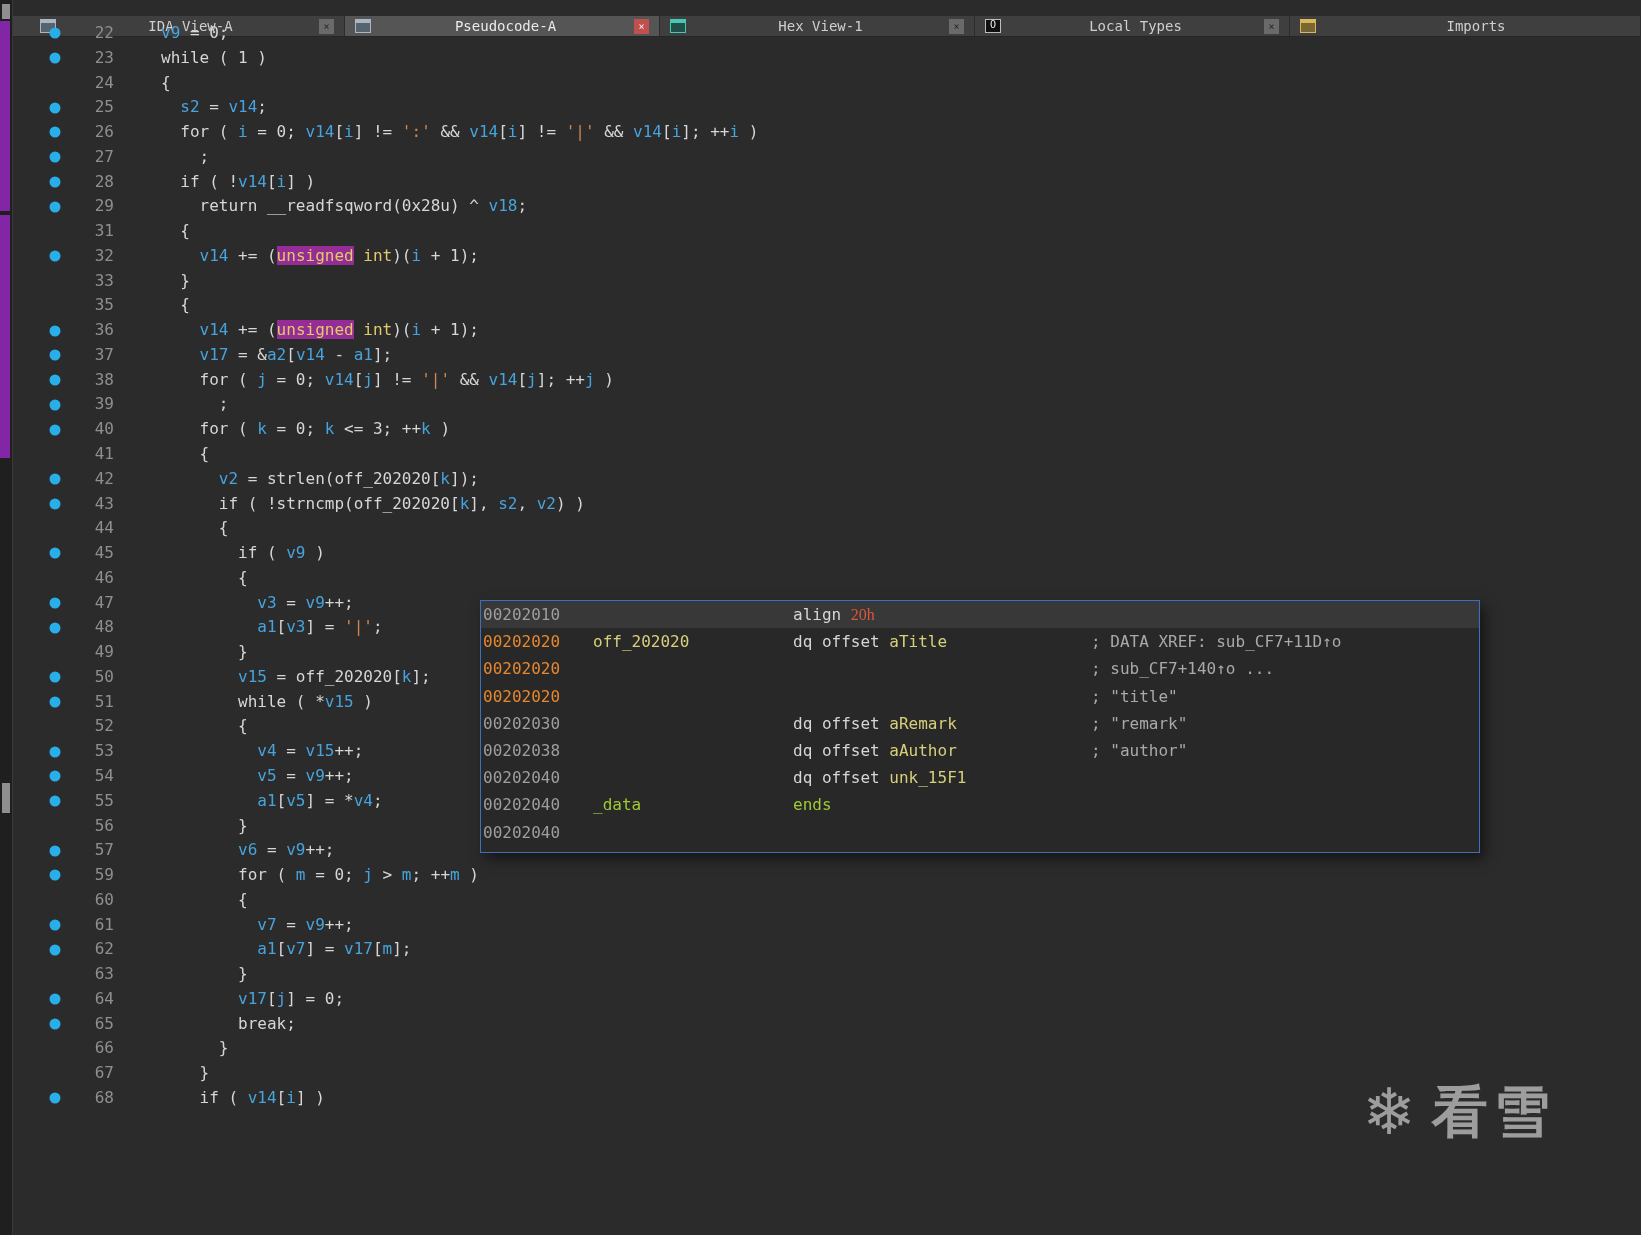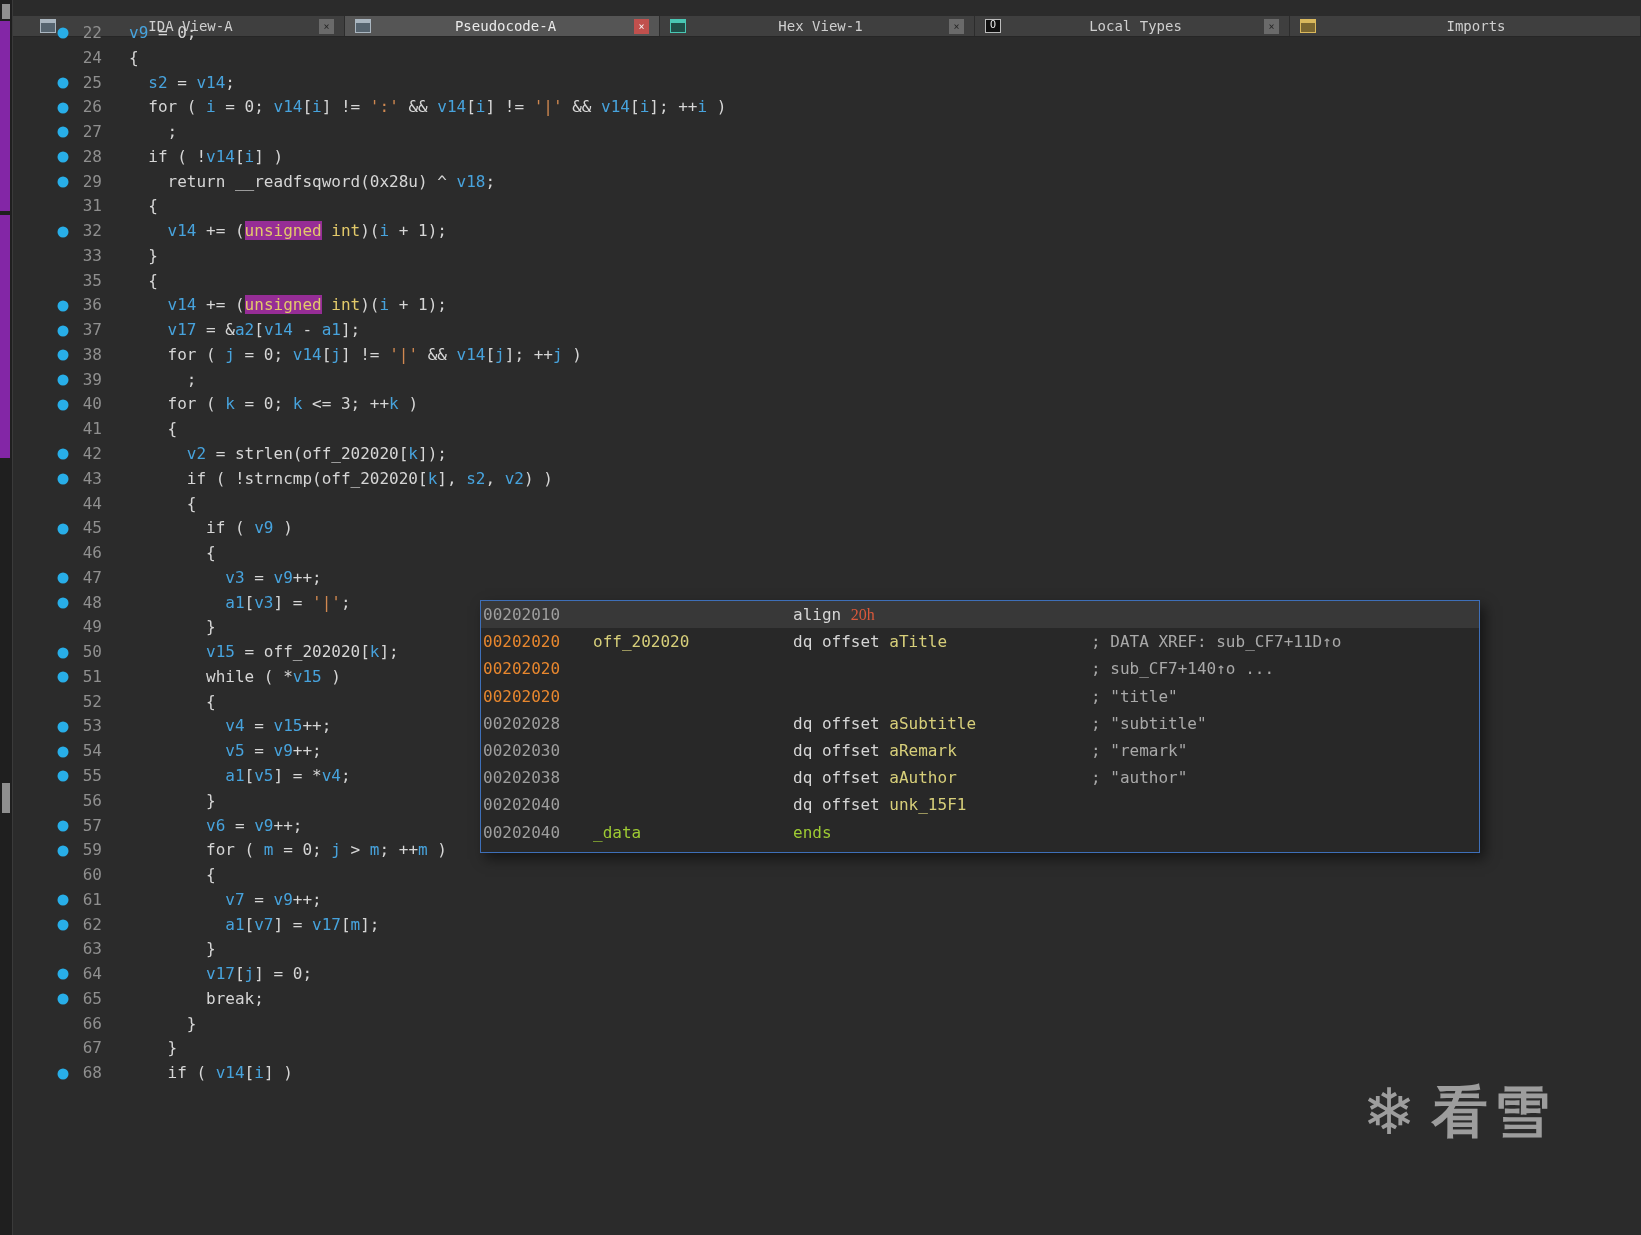--- a/index.html
+++ b/index.html
@@ -33,21 +33,21 @@
   
   .nav-strip{position:absolute;left:0;top:0;width:12px;height:100%;background:#1f1f1f;
     border-right:1px solid #3a3a3a;z-index:6;}
   .ns-thumb-top{position:absolute;left:2px;top:4px;width:8px;height:15px;background:var(--scroll-thumb);}
   .ns-purple1{position:absolute;left:0;top:21px;width:10px;height:190px;background:var(--nav-purple);}
   .ns-purple2{position:absolute;left:0;top:215px;width:10px;height:243px;background:var(--nav-purple);}
   .ns-thumb-mid{position:absolute;left:2px;top:783px;width:8px;height:30px;background:var(--scroll-thumb);}
 
   
   .code-area{position:absolute;left:0;top:21px;width:100%;font-size:16px;}
-  .cline{display:flex;height:24.77px;line-height:24.77px;padding-left:28px;white-space:pre;}
+  .cline{display:flex;height:24.77px;line-height:24.77px;padding-left:20px;white-space:pre;gap:20px;}
   .bpcell{width:40px;position:relative;flex:none;}
   .bpdot{position:absolute;left:35px;top:50%;transform:translate(-50%,-50%);
     width:11px;height:11px;border-radius:50%;background:var(--breakpoint);}
   .lnum{width:34px;text-align:right;color:var(--line-number);flex:none;}
   .ltext{padding-left:27px;color:var(--code-default);}
   .c-d{color:var(--code-default);}
   .c-v{color:var(--variable);}
   .c-s{color:var(--char-literal);}
   .c-t{color:var(--type-keyword);}
   .c-h{color:var(--type-keyword);background:var(--word-highlight-bg);}
@@ -111,20 +111,21 @@
 
   <div class="nav-strip">
     <div class="ns-thumb-top"></div>
     <div class="ns-purple1"></div>
     <div class="ns-purple2"></div>
     <div class="ns-thumb-mid"></div>
   </div>
 
   <div class="code-area">
       <div class="cline"><span class="bpcell"><span class="bpdot"></span></span><span class="lnum">22</span><span class="ltext"><span class="c-v">v9</span><span class="c-d"> = 0;</span></span></div>
+      <div class="cline"><span class="bpcell"><span class="bpdot"></span></span><span class="lnum">23</span><span class="ltext"><span class="c-d">while ( 1 )</span></span></div>
       <div class="cline"><span class="bpcell"></span><span class="lnum">24</span><span class="ltext"><span class="c-d">{</span></span></div>
       <div class="cline"><span class="bpcell"><span class="bpdot"></span></span><span class="lnum">25</span><span class="ltext"><span class="c-d">  </span><span class="c-v">s2</span><span class="c-d"> = </span><span class="c-v">v14</span><span class="c-d">;</span></span></div>
       <div class="cline"><span class="bpcell"><span class="bpdot"></span></span><span class="lnum">26</span><span class="ltext"><span class="c-d">  for ( </span><span class="c-v">i</span><span class="c-d"> = 0; </span><span class="c-v">v14</span><span class="c-d">[</span><span class="c-v">i</span><span class="c-d">] != </span><span class="c-s">':'</span><span class="c-d"> &amp;&amp; </span><span class="c-v">v14</span><span class="c-d">[</span><span class="c-v">i</span><span class="c-d">] != </span><span class="c-s">'|'</span><span class="c-d"> &amp;&amp; </span><span class="c-v">v14</span><span class="c-d">[</span><span class="c-v">i</span><span class="c-d">]; ++</span><span class="c-v">i</span><span class="c-d"> )</span></span></div>
       <div class="cline"><span class="bpcell"><span class="bpdot"></span></span><span class="lnum">27</span><span class="ltext"><span class="c-d">    ;</span></span></div>
       <div class="cline"><span class="bpcell"><span class="bpdot"></span></span><span class="lnum">28</span><span class="ltext"><span class="c-d">  if ( !</span><span class="c-v">v14</span><span class="c-d">[</span><span class="c-v">i</span><span class="c-d">] )</span></span></div>
       <div class="cline"><span class="bpcell"><span class="bpdot"></span></span><span class="lnum">29</span><span class="ltext"><span class="c-d">    return __readfsqword(0x28u) ^ </span><span class="c-v">v18</span><span class="c-d">;</span></span></div>
       <div class="cline"><span class="bpcell"></span><span class="lnum">31</span><span class="ltext"><span class="c-d">  {</span></span></div>
       <div class="cline"><span class="bpcell"><span class="bpdot"></span></span><span class="lnum">32</span><span class="ltext"><span class="c-d">    </span><span class="c-v">v14</span><span class="c-d"> += (</span><span class="c-h">unsigned</span><span class="c-t"> int</span><span class="c-d">)(</span><span class="c-v">i</span><span class="c-d"> + 1);</span></span></div>
       <div class="cline"><span class="bpcell"></span><span class="lnum">33</span><span class="ltext"><span class="c-d">  }</span></span></div>
       <div class="cline"><span class="bpcell"></span><span class="lnum">35</span><span class="ltext"><span class="c-d">  {</span></span></div>
@@ -160,21 +161,20 @@
       <div class="cline"><span class="bpcell"></span><span class="lnum">66</span><span class="ltext"><span class="c-d">      }</span></span></div>
       <div class="cline"><span class="bpcell"></span><span class="lnum">67</span><span class="ltext"><span class="c-d">    }</span></span></div>
       <div class="cline"><span class="bpcell"><span class="bpdot"></span></span><span class="lnum">68</span><span class="ltext"><span class="c-d">    if ( </span><span class="c-v">v14</span><span class="c-d">[</span><span class="c-v">i</span><span class="c-d">] )</span></span></div>
     </div>
 
   <div class="popup">
       <div class="prow hl"><span class="pcol paddr p-ag">00202010</span><span class="pcol pname"></span><span class="pcol pinstr"><span class="p-d">align </span><span class="p-r">20h</span></span><span class="pcol pcomment"></span></div>
       <div class="prow"><span class="pcol paddr p-ao">00202020</span><span class="pcol pname"><span class="p-n">off_202020</span></span><span class="pcol pinstr"><span class="p-d">dq offset </span><span class="p-n">aTitle</span></span><span class="pcol pcomment"><span class="p-c">; DATA XREF: sub_CF7+11D↑o</span></span></div>
       <div class="prow"><span class="pcol paddr p-ao">00202020</span><span class="pcol pname"></span><span class="pcol pinstr"></span><span class="pcol pcomment"><span class="p-c">; sub_CF7+140↑o ...</span></span></div>
       <div class="prow"><span class="pcol paddr p-ao">00202020</span><span class="pcol pname"></span><span class="pcol pinstr"></span><span class="pcol pcomment"><span class="p-c">; "title"</span></span></div>
-      <div class="prow"><span class="pcol paddr p-ag">00202028</span><span class="pcol pname"></span><span class="pcol pinstr"><span class="p-d">dq offset </span><span class="p-n">aSubtitle</span></span><span class="pcol pcomment"><span class="p-c">; "subtitle"</span></span></div>
       <div class="prow"><span class="pcol paddr p-ag">00202030</span><span class="pcol pname"></span><span class="pcol pinstr"><span class="p-d">dq offset </span><span class="p-n">aRemark</span></span><span class="pcol pcomment"><span class="p-c">; "remark"</span></span></div>
       <div class="prow"><span class="pcol paddr p-ag">00202038</span><span class="pcol pname"></span><span class="pcol pinstr"><span class="p-d">dq offset </span><span class="p-n">aAuthor</span></span><span class="pcol pcomment"><span class="p-c">; "author"</span></span></div>
       <div class="prow"><span class="pcol paddr p-ag">00202040</span><span class="pcol pname"></span><span class="pcol pinstr"><span class="p-d">dq offset </span><span class="p-n">unk_15F1</span></span><span class="pcol pcomment"></span></div>
       <div class="prow"><span class="pcol paddr p-ag">00202040</span><span class="pcol pname"><span class="p-g">_data</span></span><span class="pcol pinstr"><span class="p-g">ends</span></span><span class="pcol pcomment"></span></div>
       <div class="prow"><span class="pcol paddr p-ag">00202040</span><span class="pcol pname"></span><span class="pcol pinstr"></span><span class="pcol pcomment"></span></div>
     </div>
 
   <div class="watermark">
     <span class="wm-icon">❄</span>
     <span class="wm-text">看雪</span>

